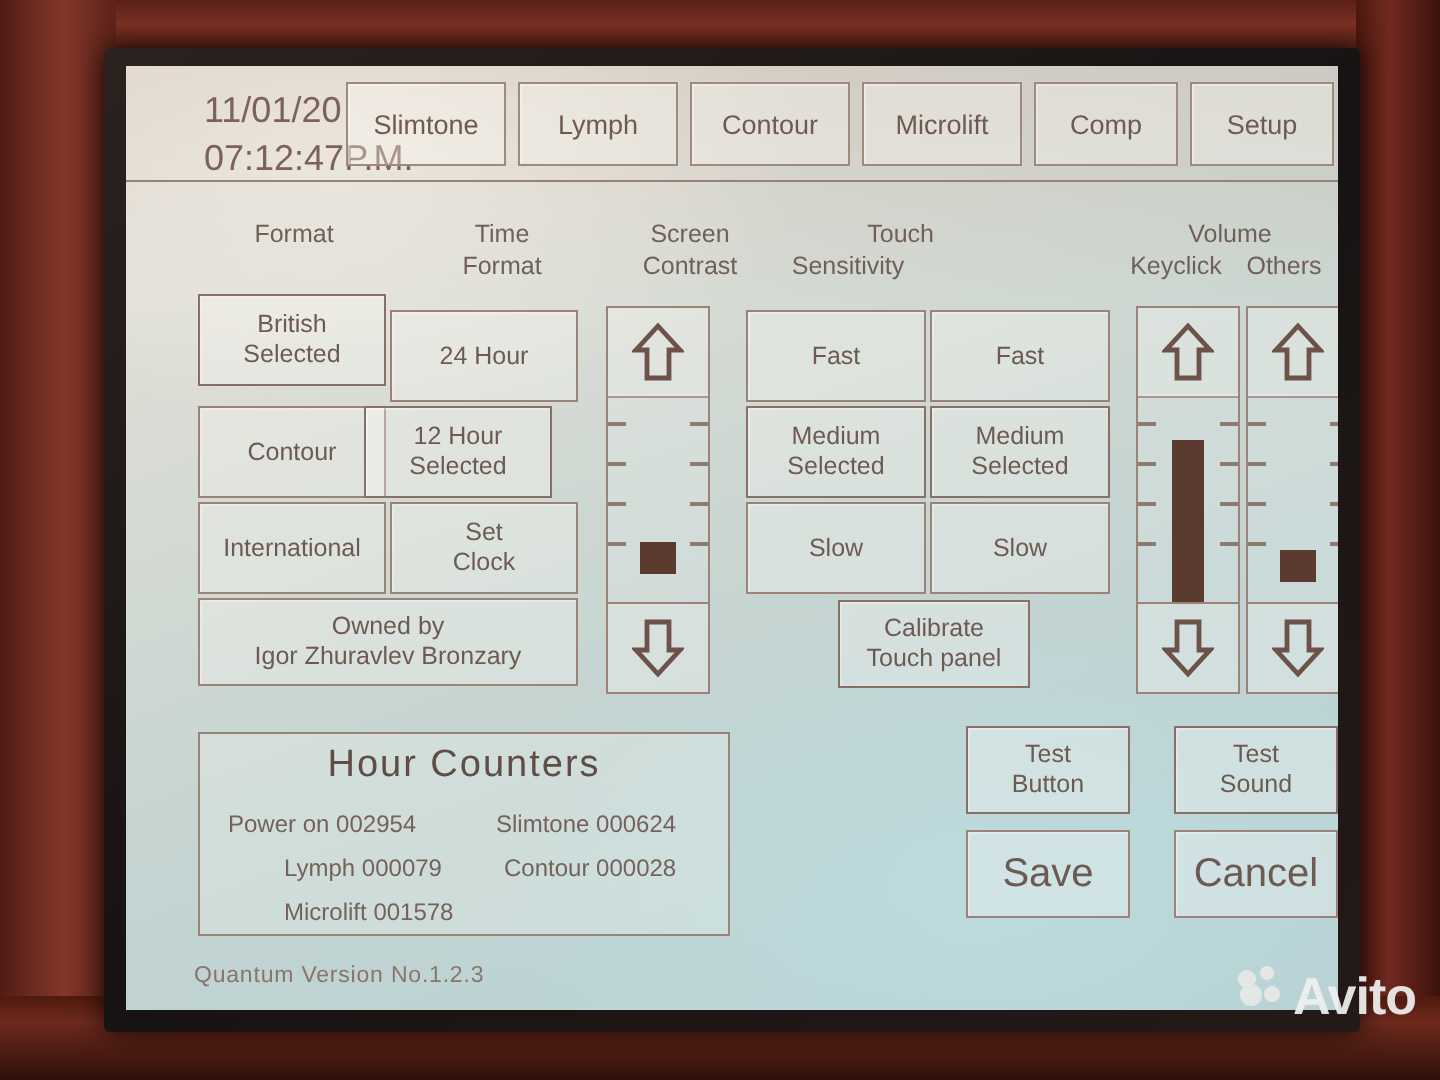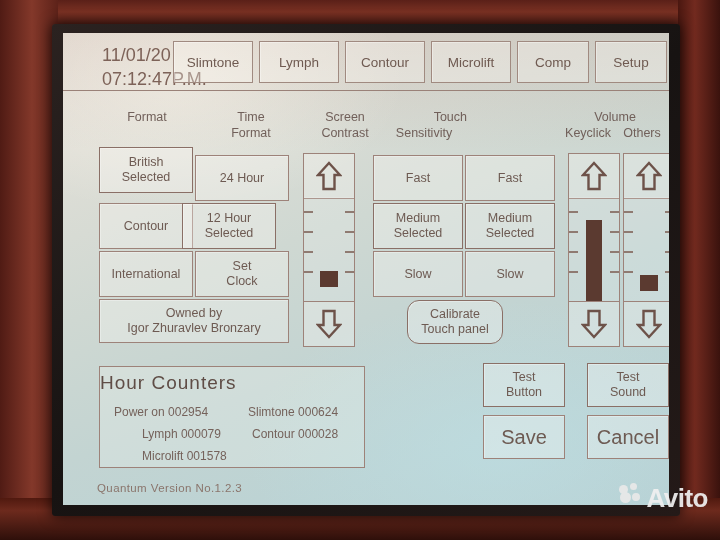--- a/index.html
+++ b/index.html
@@ -109,21 +109,21 @@
   .tick.l{left:0;width:9px;}
   .tick.r{right:0;width:9px;}
   .fill{position:absolute;left:50%;transform:translateX(-50%);background:#5b3a30;}
 
   
   #hours{
     position:absolute;left:36px;top:333px;width:264px;height:100px;
     border:1.5px solid #9d8279;background:rgba(255,253,248,.22);z-index:3;
   }
   #hours .title{
-    position:absolute;left:0;top:5px;width:100%;text-align:left;
+    position:absolute;left:0;top:5px;width:100%;text-align:center;
     font-size:19px;color:#5f4d46;letter-spacing:1px;
   }
   #hours .row{
     position:absolute;font-size:12px;color:#75625b;white-space:nowrap;
   }
 
   #version{
     position:absolute;left:34px;top:449px;font-size:11.5px;color:#8a756c;
     letter-spacing:.4px;z-index:3;
   }
@@ -273,21 +273,21 @@
       <span>Fast</span>
     </div>
     <div class="btn sel" style="left:402px;top:170px;width:88px;height:44px;">
       <span>Medium</span>
       <span class="ln2">Selected</span>
     </div>
     <div class="btn" style="left:402px;top:218px;width:88px;height:44px;">
       <span>Slow</span>
     </div>
 
-    <div class="btn sel" style="left:344px;top:267px;width:94px;height:42px;border-radius:12px;">
+    <div class="btn sel" style="left:356px;top:267px;width:94px;height:42px;">
       <span>Calibrate</span>
       <span class="ln2">Touch  panel</span>
     </div>
 
     <div class="slider" style="left:505px;top:120px;width:50px;height:192px;">
       <div class="arrowbox" style="top:0;">
         <svg viewBox="0 0 26 32">
             <path d="M13 3 L24 15 L18.5 15 L18.5 29 L7.5 29 L7.5 15 L2 15 Z"></path>
           </svg>
       </div>

